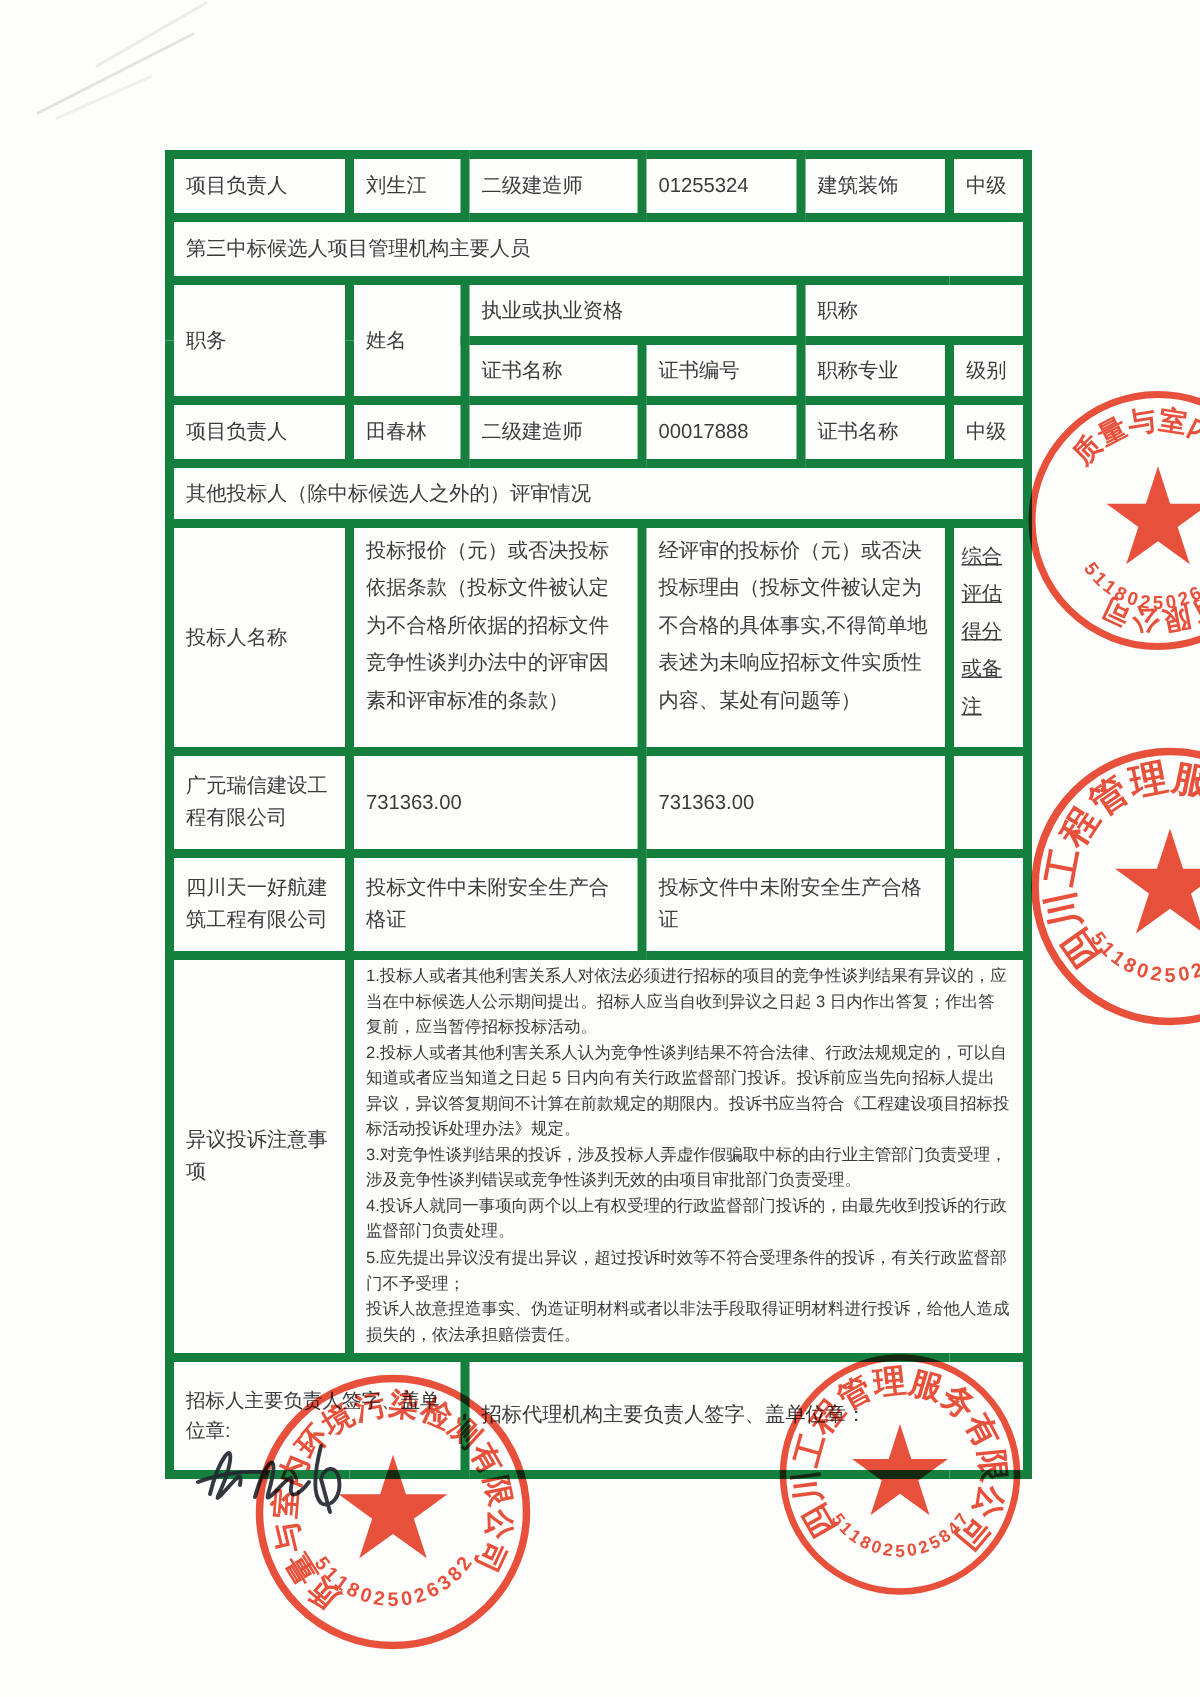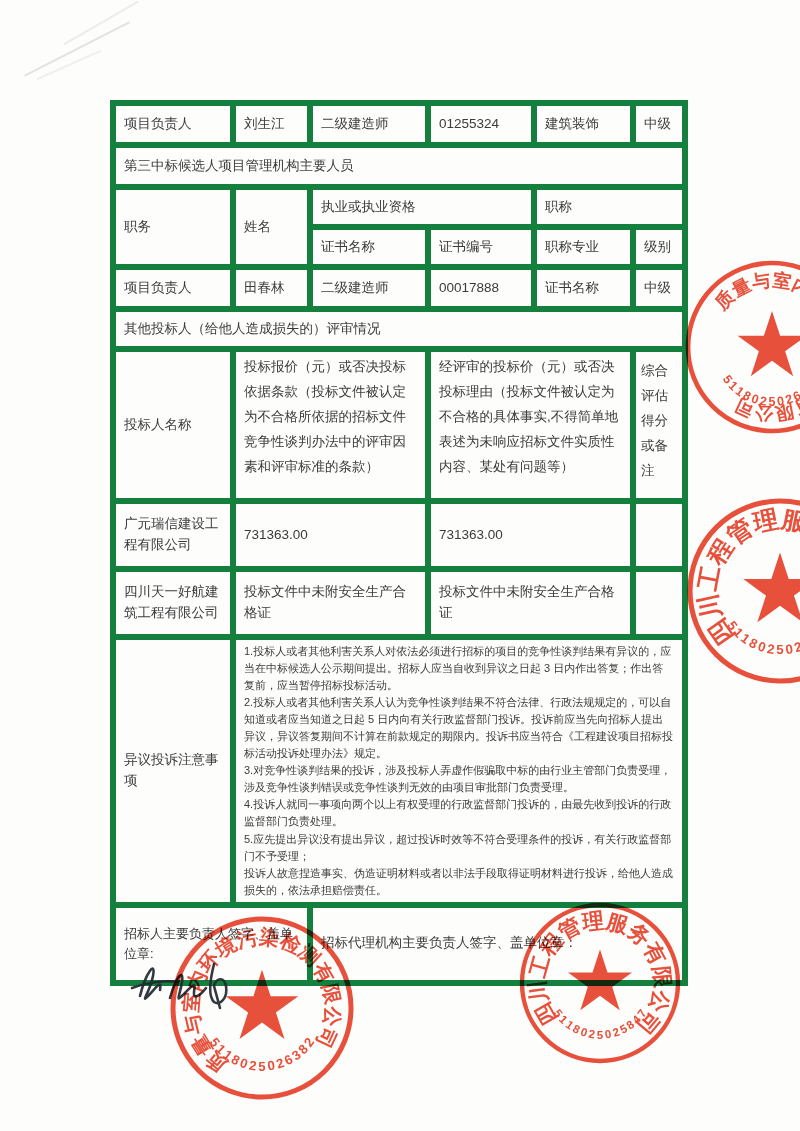--- a/index.html
+++ b/index.html
@@ -85,28 +85,28 @@
     <tr class="h36">
       <td class="lft">项目负责人</td>
       <td class="ctr">田春林</td>
       <td class="ctr">二级建造师</td>
       <td class="ctr">00017888</td>
       <td class="ctr">证书名称</td>
       <td class="ctr">中级</td>
     </tr>
 
     <tr class="h34">
-      <td class="lft" colspan="6">其他投标人（给他人造成损失的）评审情况</td>
+      <td class="lft" colspan="6">其他投标人（除中标候选人之外的）评审情况</td>
     </tr>
 
     <tr class="hdr6">
       <td class="lft" style="vertical-align:middle;font-family:Liberation Serif, serif;">投标人名称</td>
       <td class="lft" colspan="2">投标报价（元）或否决投标依据条款（投标文件被认定为不合格所依据的招标文件竞争性谈判办法中的评审因素和评审标准的条款）</td>
       <td class="lft" colspan="2">经评审的投标价（元）或否决投标理由（投标文件被认定为不合格的具体事实,不得简单地表述为未响应招标文件实质性内容、某处有问题等）</td>
-      <td class="lft" style="padding:7px 5px;">综合评估得分或备注</td>
+      <td class="lft" style="padding:7px 5px;text-decoration:underline;">综合评估得分或备注</td>
     </tr>
 
     <tr class="hbid">
       <td class="lft">广元瑞信建设工程有限公司</td>
       <td class="lft" colspan="2">731363.00</td>
       <td class="lft" colspan="2">731363.00</td>
       <td class="lft"></td>
     </tr>
 
     <tr class="hbid">

